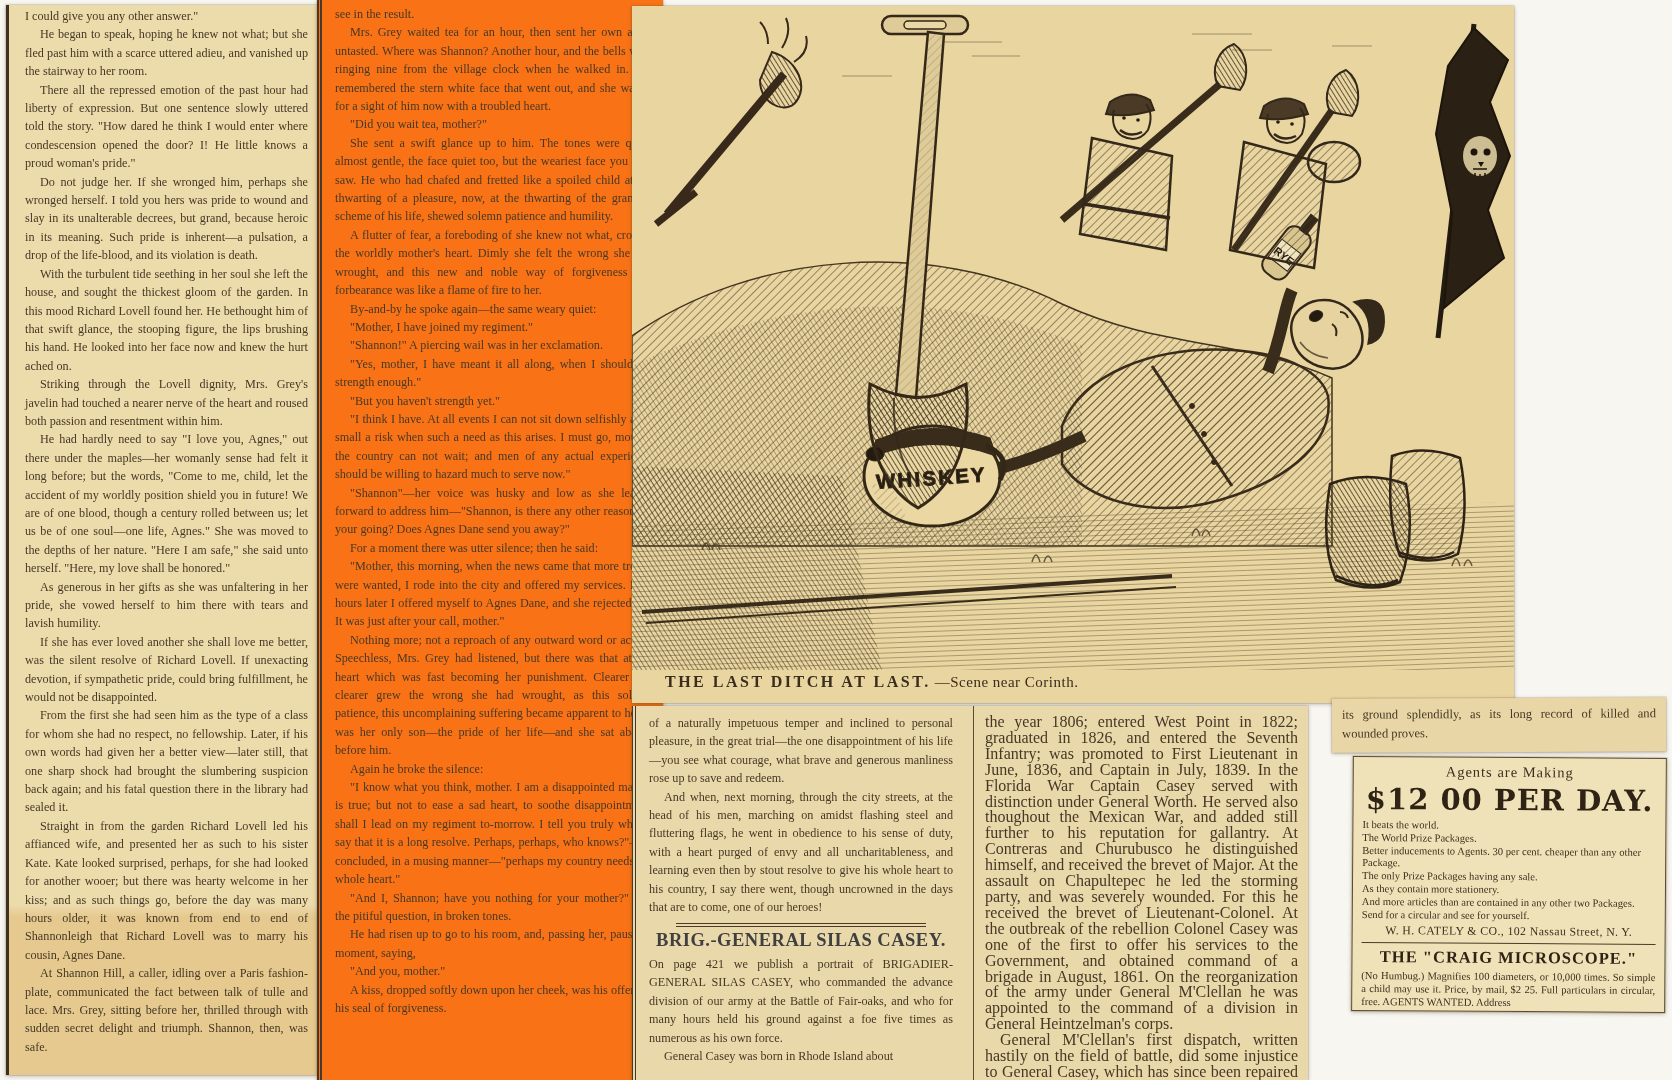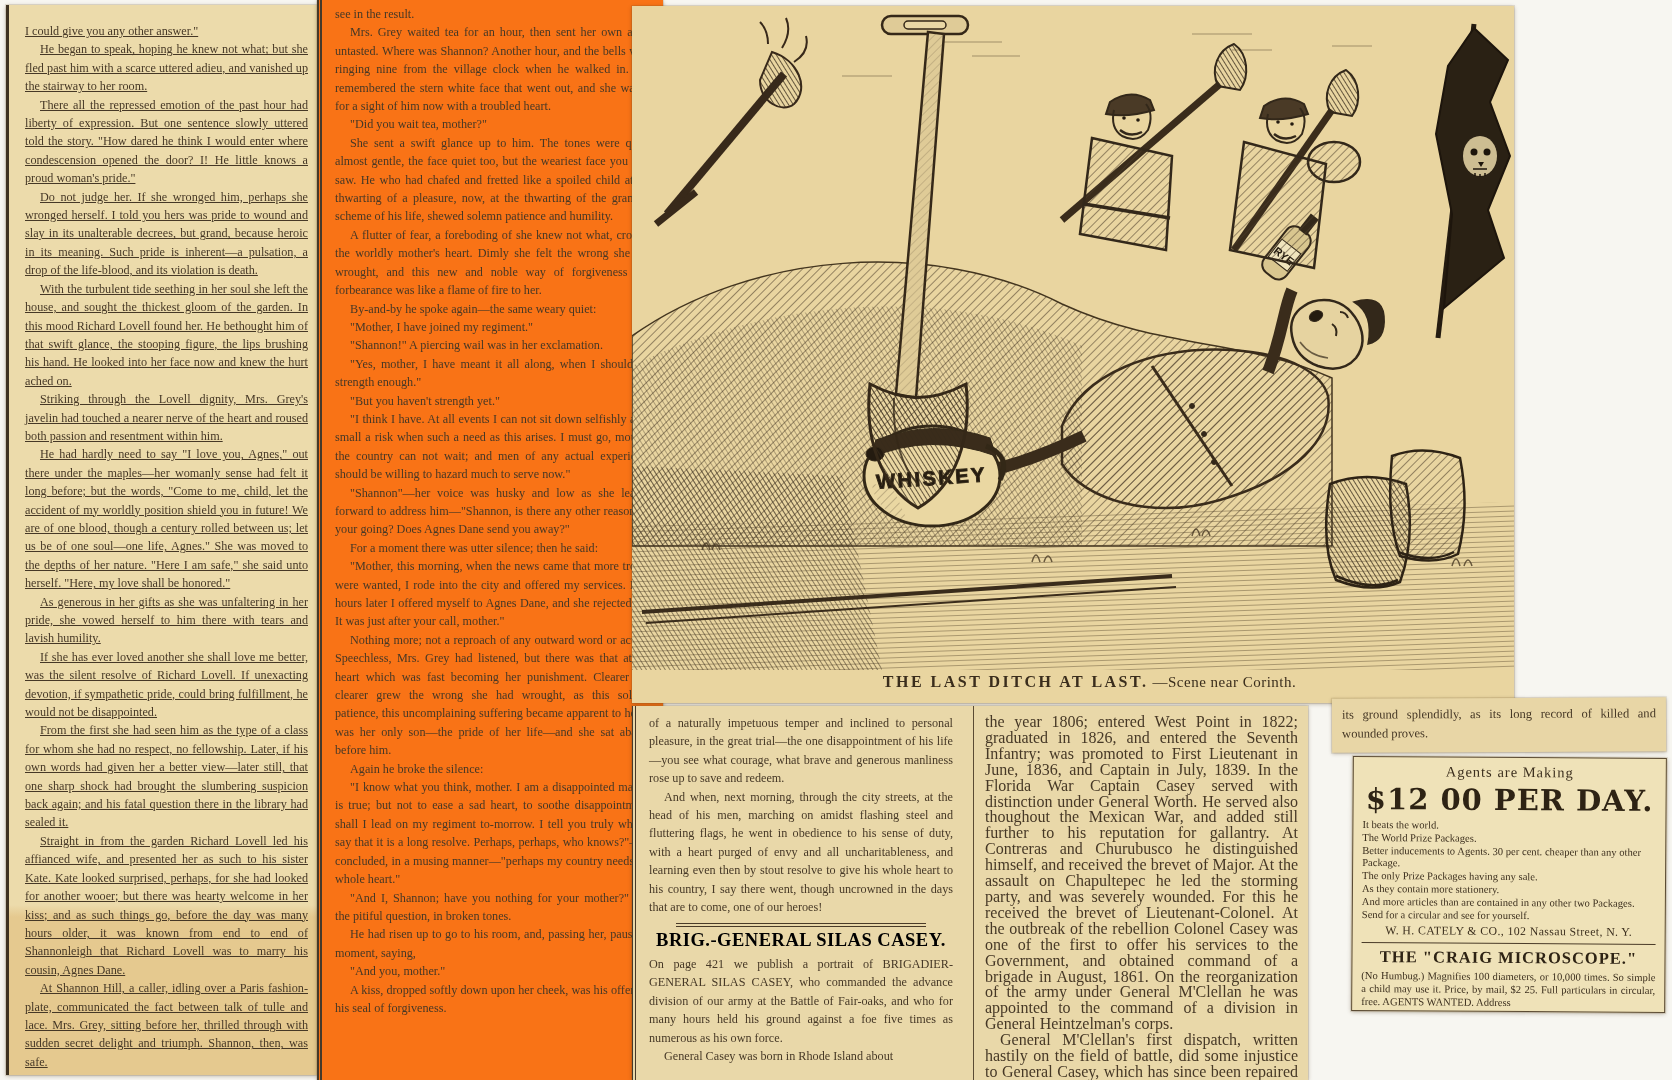--- a/index.html
+++ b/index.html
@@ -16,52 +16,51 @@
     background:#ecdaa8;
     box-shadow:0 1px 4px rgba(70,50,20,.35), 0 0 0 1px rgba(120,95,50,.15);
     overflow:hidden;
   }
   .coltext { font-size:12.2px; line-height:18.4px; text-align:justify; }
   .coltext p { text-indent:15px; }
   .first-noindent p:first-child { text-indent:0; }
 
   #col1 {
     left:6px; top:5px; width:311px; height:1070px;
-    padding:17px 9px 4px 16px;
+    padding:2px 9px 4px 16px;
     border-left:3px solid #3e3120;
     background:linear-gradient(#ecdbab 0, #ecdbab 900px, #e5c98f 912px, #e5c98f 100%);
-    text-decoration:underline;
   }
   #col2 {
     left:317px; top:0; width:346px; height:1080px;
     padding:5px 10px 4px 13px;
     border-left:5px double #46392a;
     background:#f97316;
   }
   #illus {
     left:632px; top:6px; width:882px; height:697px;
     background:#e9d5a0;
   }
   #illus svg { display:block; }
-  .caption { text-align:center; margin-top:3px; color:#3a2d1c;margin-left:33px; }
+  .caption { margin-top:3px; color:#3a2d1c;margin-left:33px; }
   .caption .cap-main { font-weight:bold; font-size:16px; letter-spacing:2.5px; }
   .caption .cap-sub { font-size:15px; letter-spacing:.5px; }
 
   #col34 {
     left:632px; top:706px; width:676px; height:374px;
     border-left:4px double #46392a;
     background:#e9d8a9;
     display:flex;
   }
   #col3 { width:338px; padding:8px 20px 4px 13px; font-size:12.2px; line-height:17.5px; border-right:1px solid #5b4b33; }
   #col4 { flex:1; padding:8px 10px 4px 11px; font-size:16px; line-height:15.9px; }
   .deco-rule { width:82%; margin:7px auto 5px; border-top:1.5px solid #4a3b28; border-bottom:1px solid #4a3b28; height:4px; }
   .casey-heading {
     text-align:center; font-weight:bold; font-size:18.5px; letter-spacing:.5px;
-    margin:2px 0 5px; color:#000000; white-space:nowrap;
+    margin:2px 0 5px; color:#404040; white-space:nowrap;
   }
 
   #right-snippet {
     left:1332px; top:698px; width:334px; height:54px;
     padding:7px 10px 4px;
     background:#e8d6a6;
     transform:rotate(-.25deg);
     font-size:12.6px; line-height:19px; text-align:justify;
   }
 

